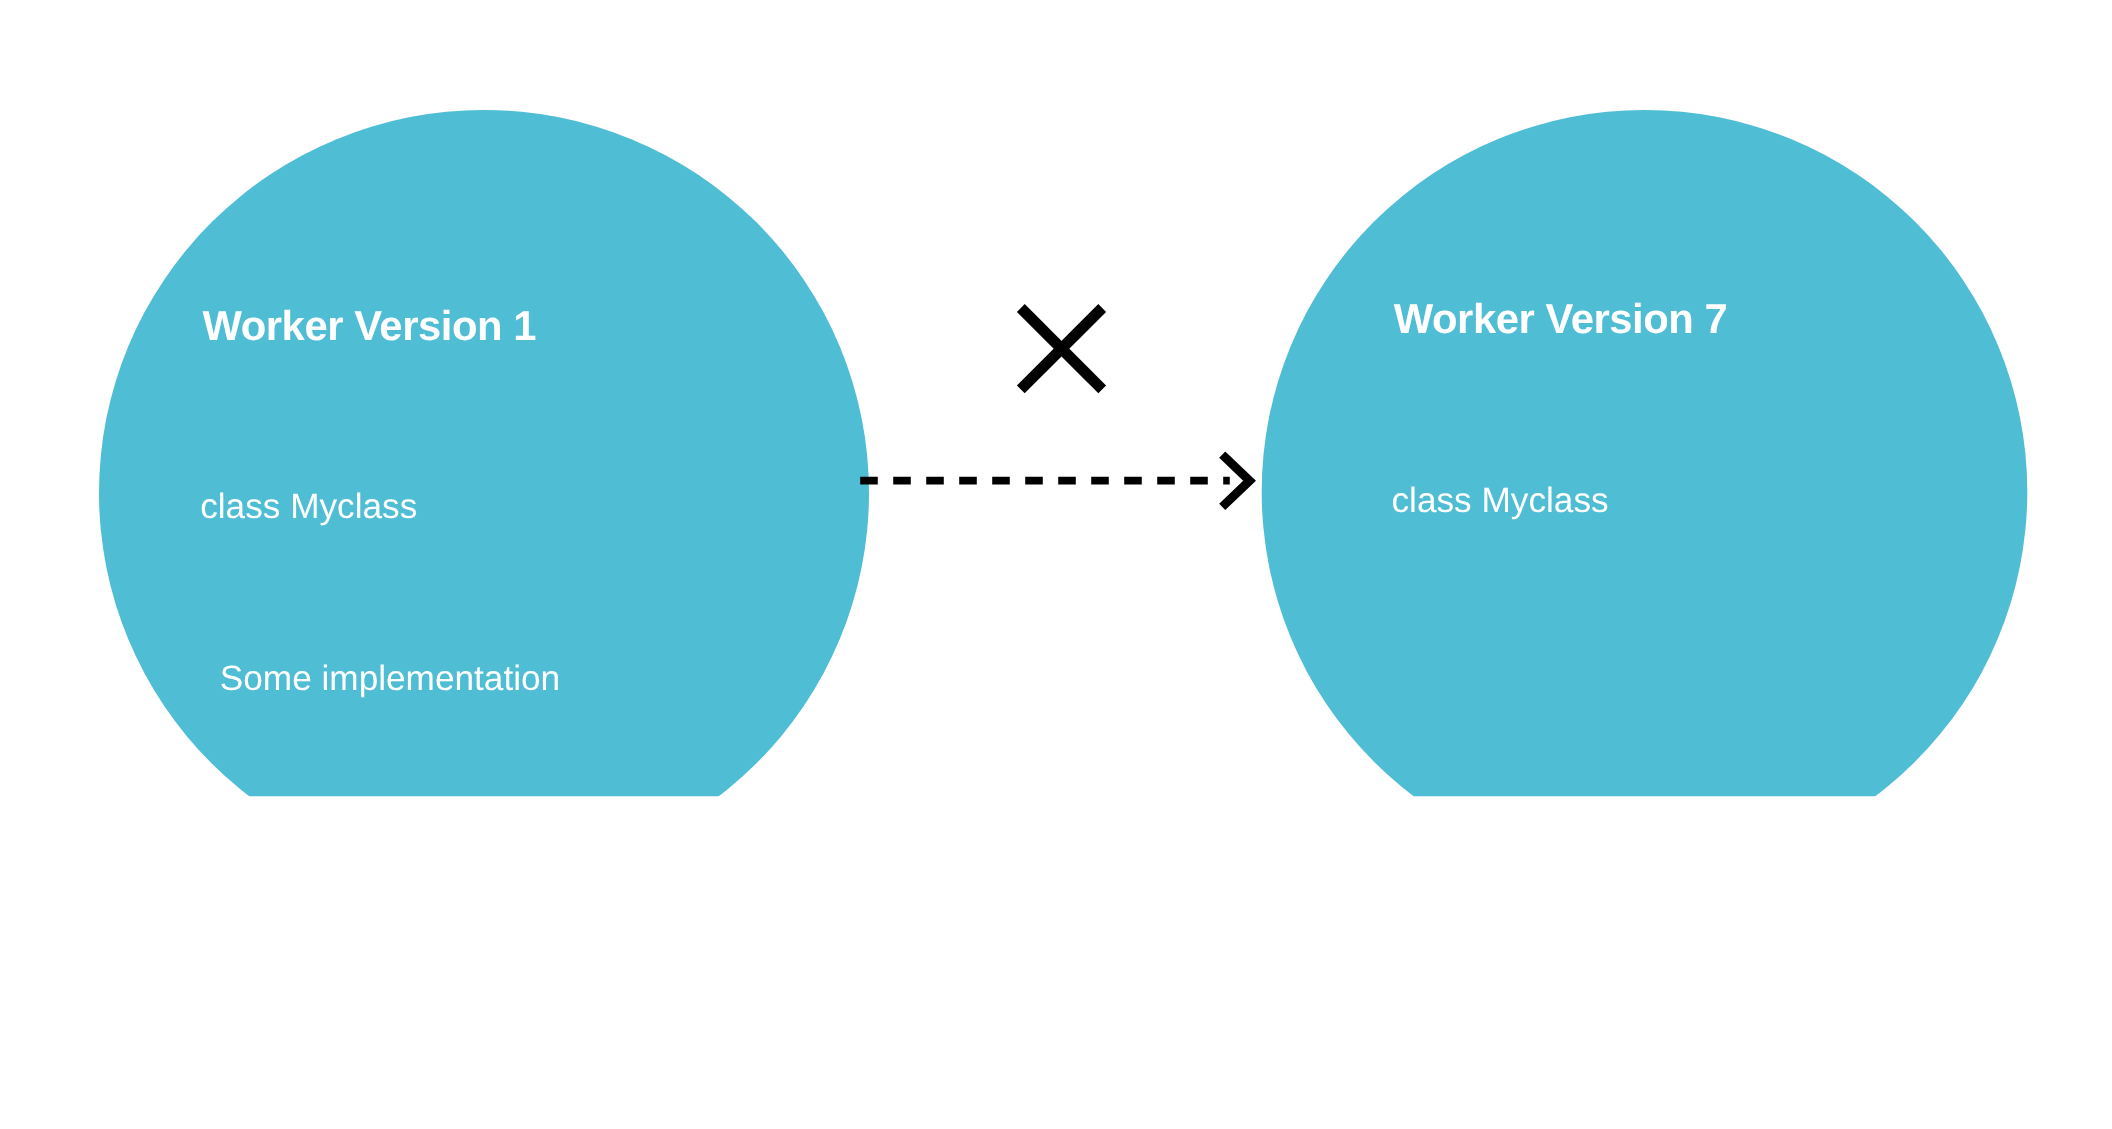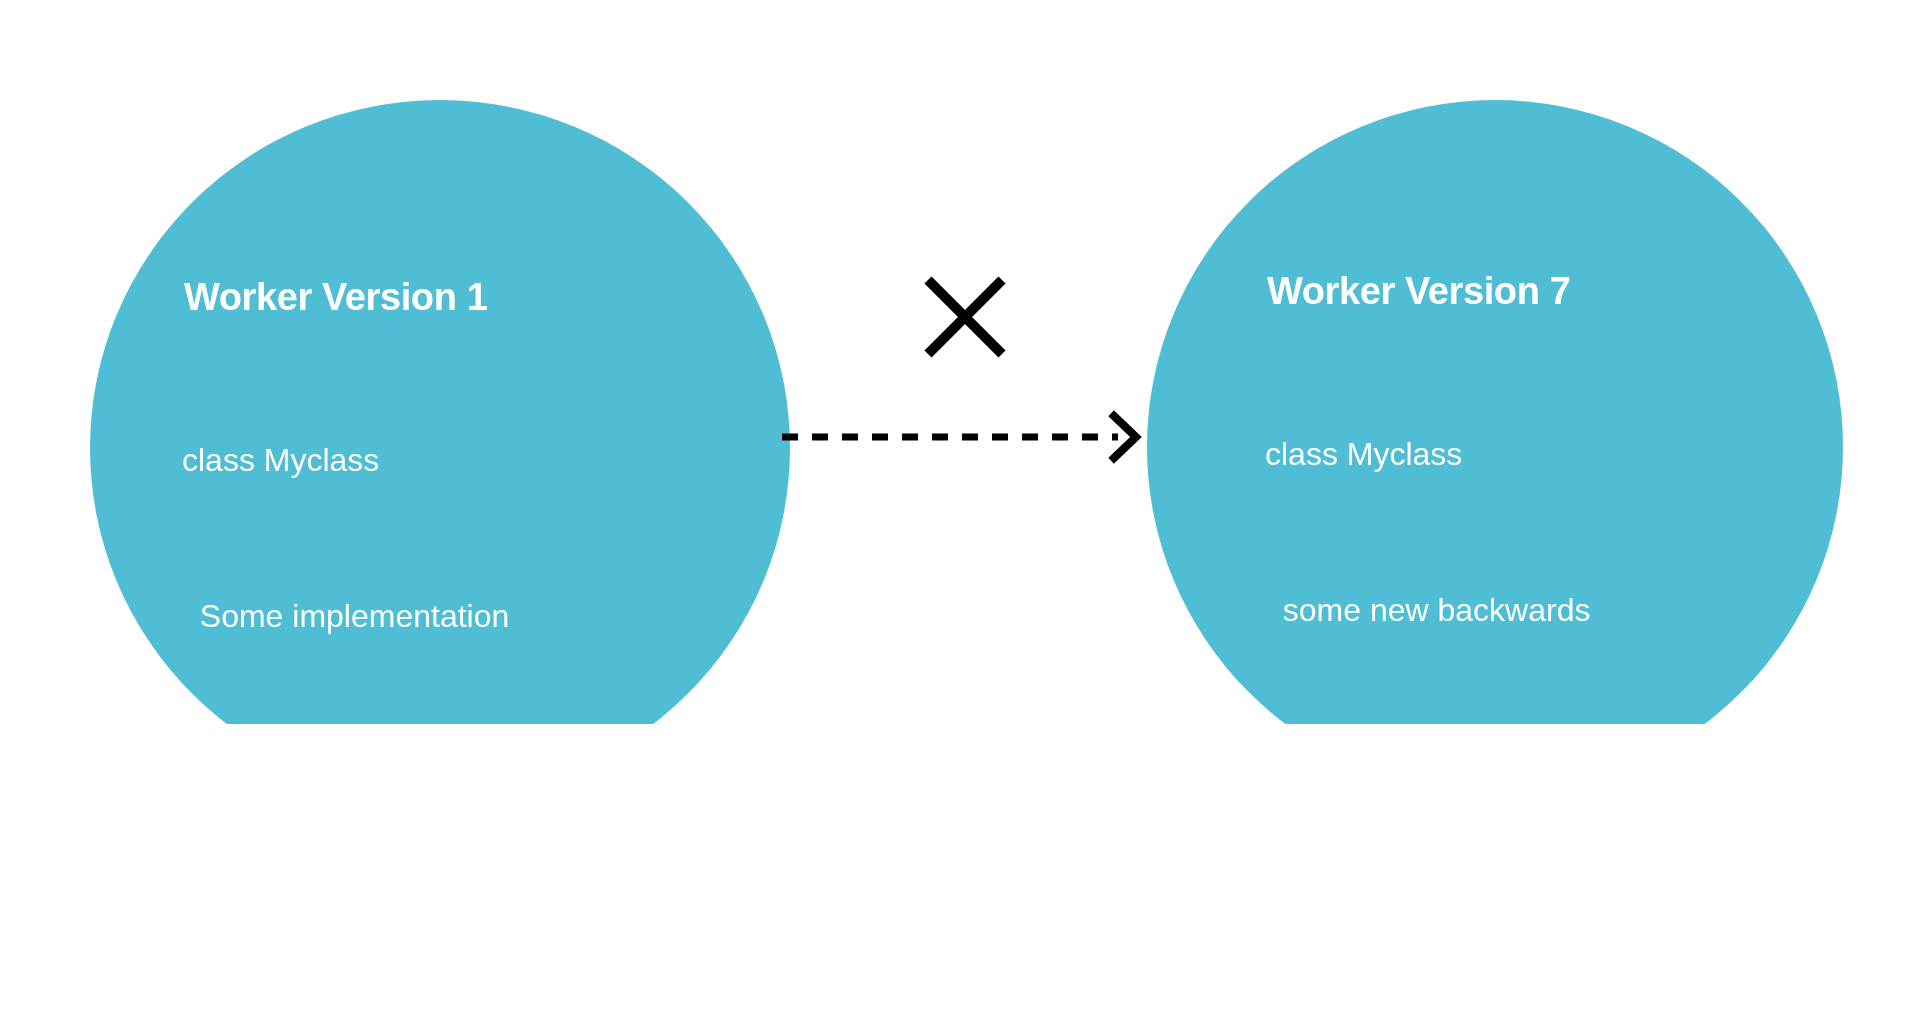--- a/index.html
+++ b/index.html
@@ -118,21 +118,20 @@
       <span class="code-line">end</span>
     </div>
   </div>
 
   <div class="circle" id="circle-right"></div>
 
   <div class="node-text" id="text-right">
     <div class="node-title">Worker Version 7</div>
     <div class="code-block">
       <span class="code-line">class Myclass</span>
-      <span class="code-line">  some new backwards</span>
       
     </div>
   </div>
 
   <svg id="x-mark" viewBox="0 0 86 86">
     <line x1="6" y1="6" x2="80" y2="80" stroke="#000000" stroke-width="10" stroke-linecap="butt"></line>
     <line x1="80" y1="6" x2="6" y2="80" stroke="#000000" stroke-width="10" stroke-linecap="butt"></line>
   </svg>
 
   <svg id="arrow" viewBox="0 0 370 58">

